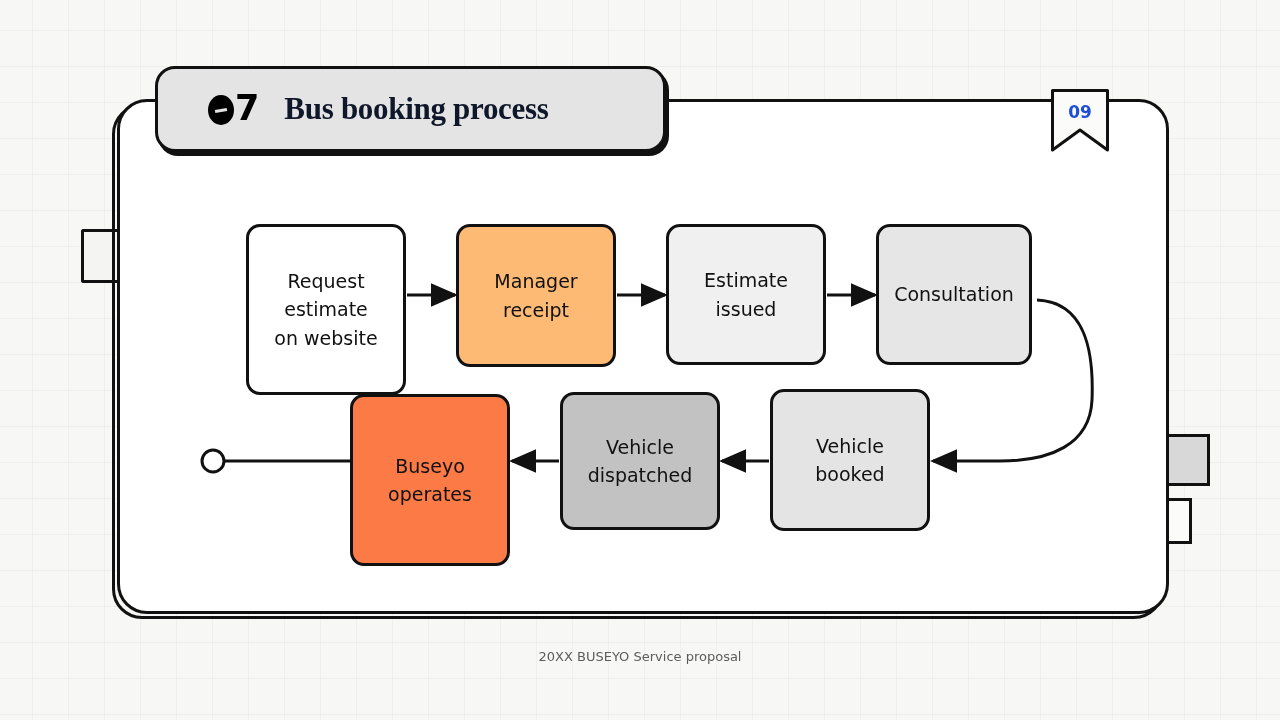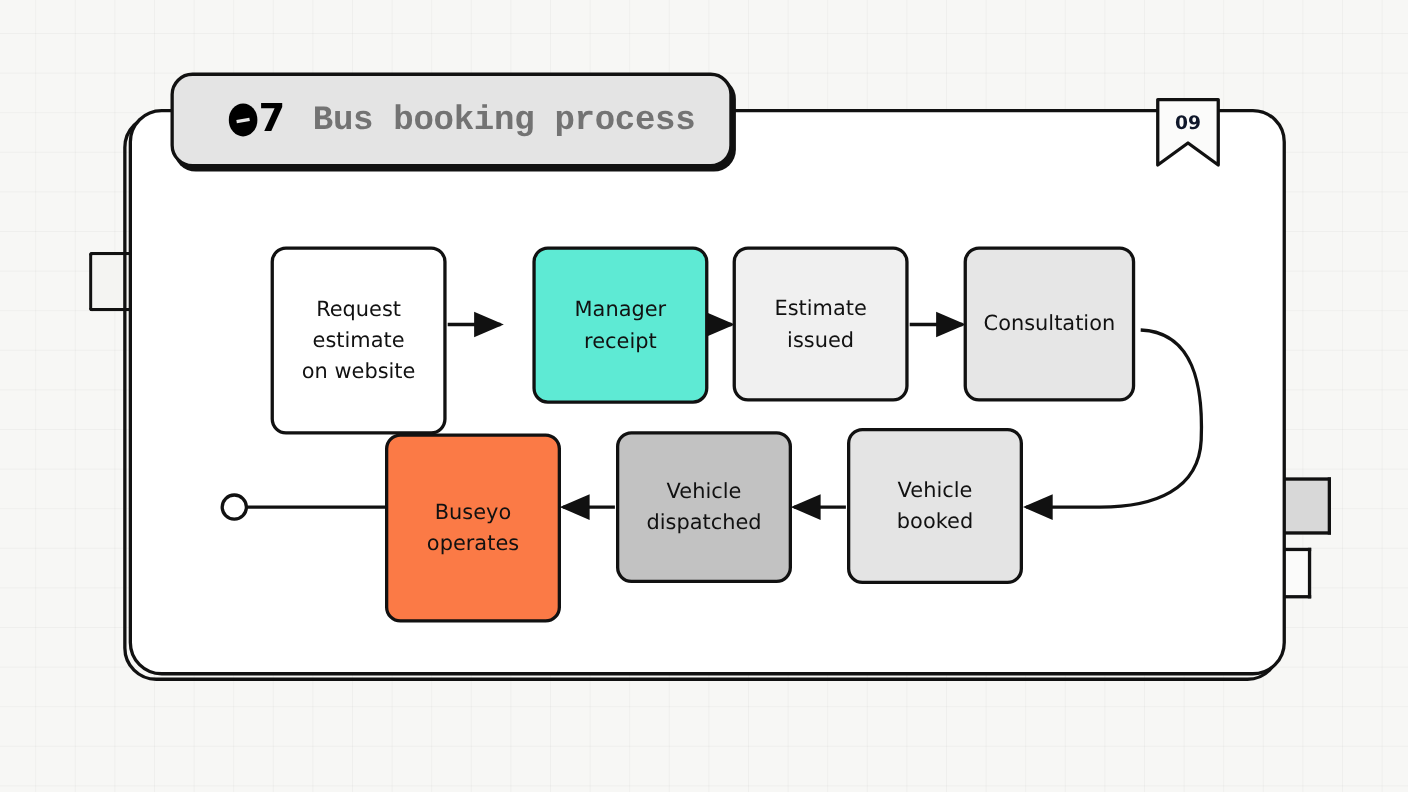--- a/index.html
+++ b/index.html
@@ -128,24 +128,24 @@
     position: absolute;
     left: 7px;
     top: 14px;
     width: 12px;
     height: 3px;
     background: #e4e4e4;
     transform: rotate(-10deg);
   }
 
   .badge-title {
-    font-family: Liberation Mono, monospace;
+    font-family: Liberation Serif, serif;
     font-size: 31px;
     font-weight: 700;
-    color: #737373;
+    color: #0f172a;
     letter-spacing: -0.3px;
   }
 
   
   .bookmark {
     position: absolute;
     left: 1050px;
     top: 88px;
     width: 60px;
     height: 65px;
@@ -154,21 +154,21 @@
 
   .bookmark-num {
     position: absolute;
     left: 0;
     top: 14px;
     width: 60px;
     text-align: center;
     font-family: "DejaVu Sans", sans-serif;
     font-size: 17px;
     font-weight: 700;
-    color: #0f172a;
+    color: #1d4ed8;
     z-index: 2;
   }
 
   
   .flow {
     position: absolute;
     inset: 0;
     z-index: 4;
   }
 
@@ -254,21 +254,21 @@
 
     <line x1="224" y1="461" x2="350" y2="461" stroke="#111" stroke-width="3"></line>
     <circle cx="213" cy="461" r="11" fill="#ffffff" stroke="#111" stroke-width="3"></circle>
   </svg>
 
   <div class="node" id="node-request" style="background: rgb(255, 255, 255);">
     <span class="node-label">Request
 estimate
 on website</span>
   </div>
-  <div class="node" id="node-manager" style="background: #5eead4; margin-left: 28px;">
+  <div class="node" id="node-manager" style="background: #fdba74;">
     <span class="node-label">Manager
 receipt</span>
   </div>
   <div class="node" id="node-estimate" style="background: rgb(240, 240, 240);">
     <span class="node-label">Estimate
 issued</span>
   </div>
   <div class="node" id="node-consult" style="background: rgb(230, 230, 230);">
     <span class="node-label">Consultation</span>
   </div>
@@ -278,14 +278,15 @@
   </div>
   <div class="node" id="node-dispatch" style="background: rgb(194, 194, 194);">
     <span class="node-label">Vehicle
 dispatched</span>
   </div>
   <div class="node" id="node-buseyo" style="background: rgb(251, 122, 70);">
     <span class="node-label">Buseyo
 operates</span>
   </div>
 
+  <div class="footer">20XX BUSEYO Service proposal</div>
 
 </div>
 
 </body></html>

